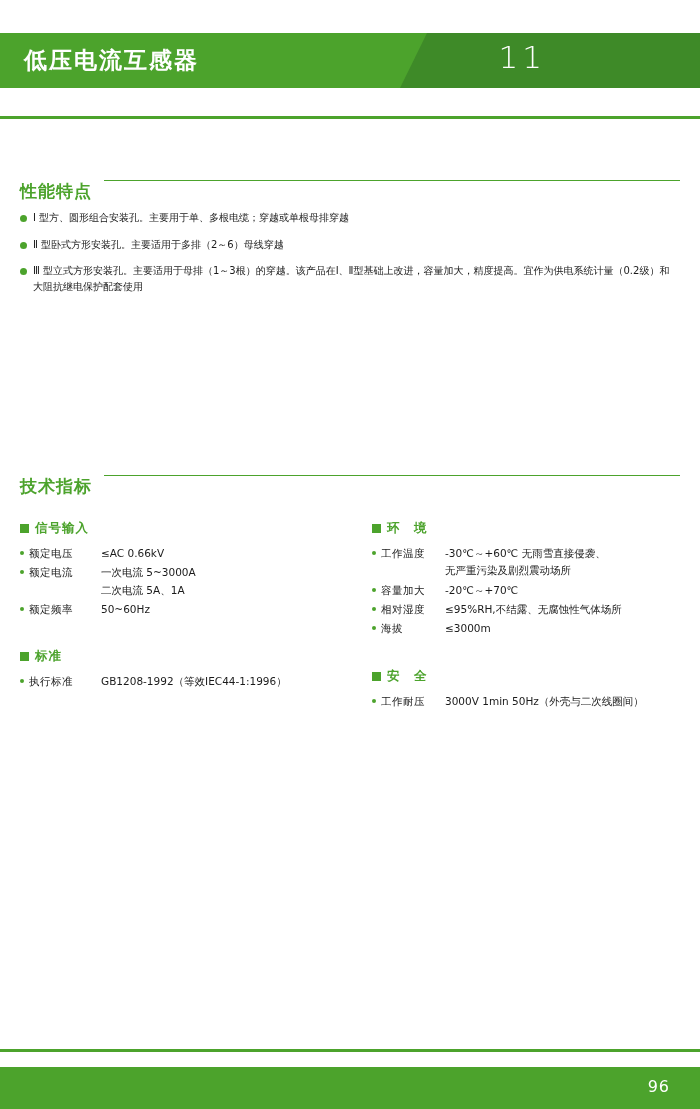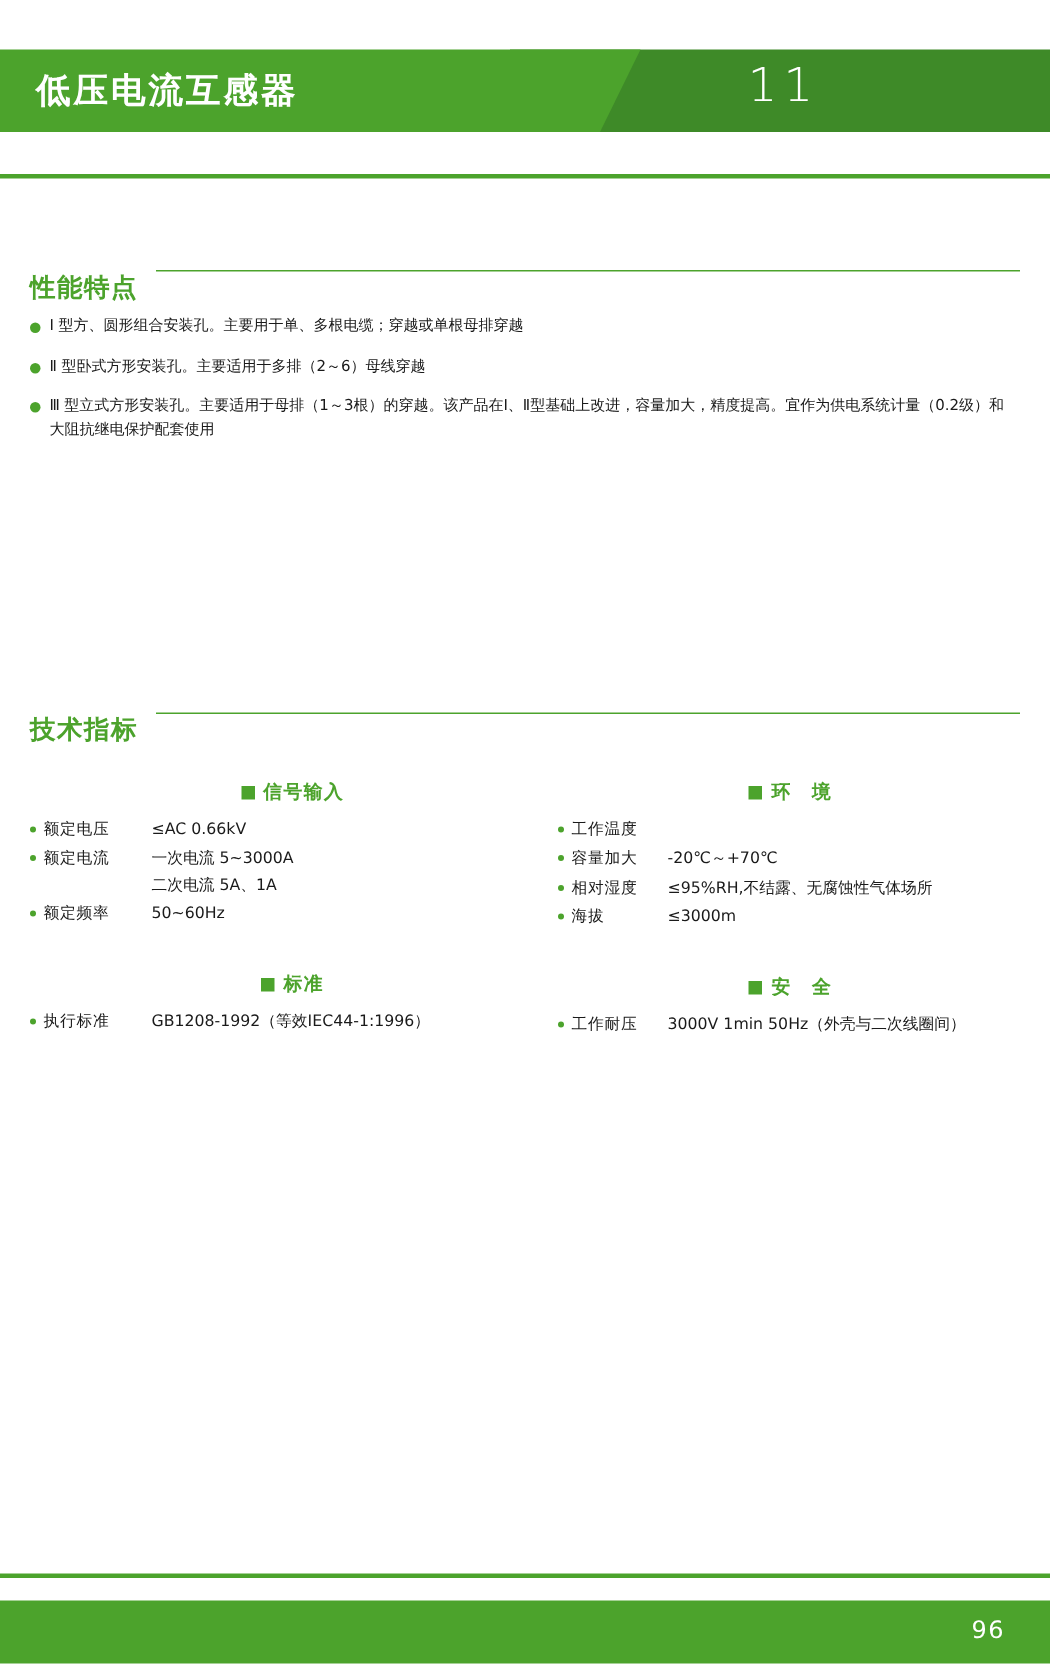--- a/index.html
+++ b/index.html
@@ -151,21 +151,20 @@
     left: 352px;
     width: 310px;
   }
   .spec-group {
     margin-bottom: 22px;
   }
   .spec-group-head {
     display: flex;
     align-items: center;
     margin-bottom: 8px;
-    justify-content: center;
   }
   .spec-group-head .sq {
     width: 9px;
     height: 9px;
     background: #4CA32C;
     margin-right: 6px;
   }
   .spec-group-head .gname {
     color: #4CA32C;
     font-size: 12.5px;
@@ -312,20 +311,24 @@
   <div class="spec-col-right">
 
     <div class="spec-group">
       <div class="spec-group-head">
         <span class="sq"></span>
         <span class="gname">环　境</span>
       </div>
       <div class="spec-row">
         <span class="spec-bullet"></span>
         <span class="spec-label">工作温度</span>
+        <span class="spec-value">
+          <span class="sub">-30℃～+60℃ 无雨雪直接侵袭、</span>
+          <span class="sub">无严重污染及剧烈震动场所</span>
+        </span>
       </div>
       <div class="spec-row">
         <span class="spec-bullet"></span>
         <span class="spec-label">容量加大</span>
         <span class="spec-value">-20℃～+70℃</span>
       </div>
       <div class="spec-row">
         <span class="spec-bullet"></span>
         <span class="spec-label">相对湿度</span>
         <span class="spec-value">≤95%RH,不结露、无腐蚀性气体场所</span>

